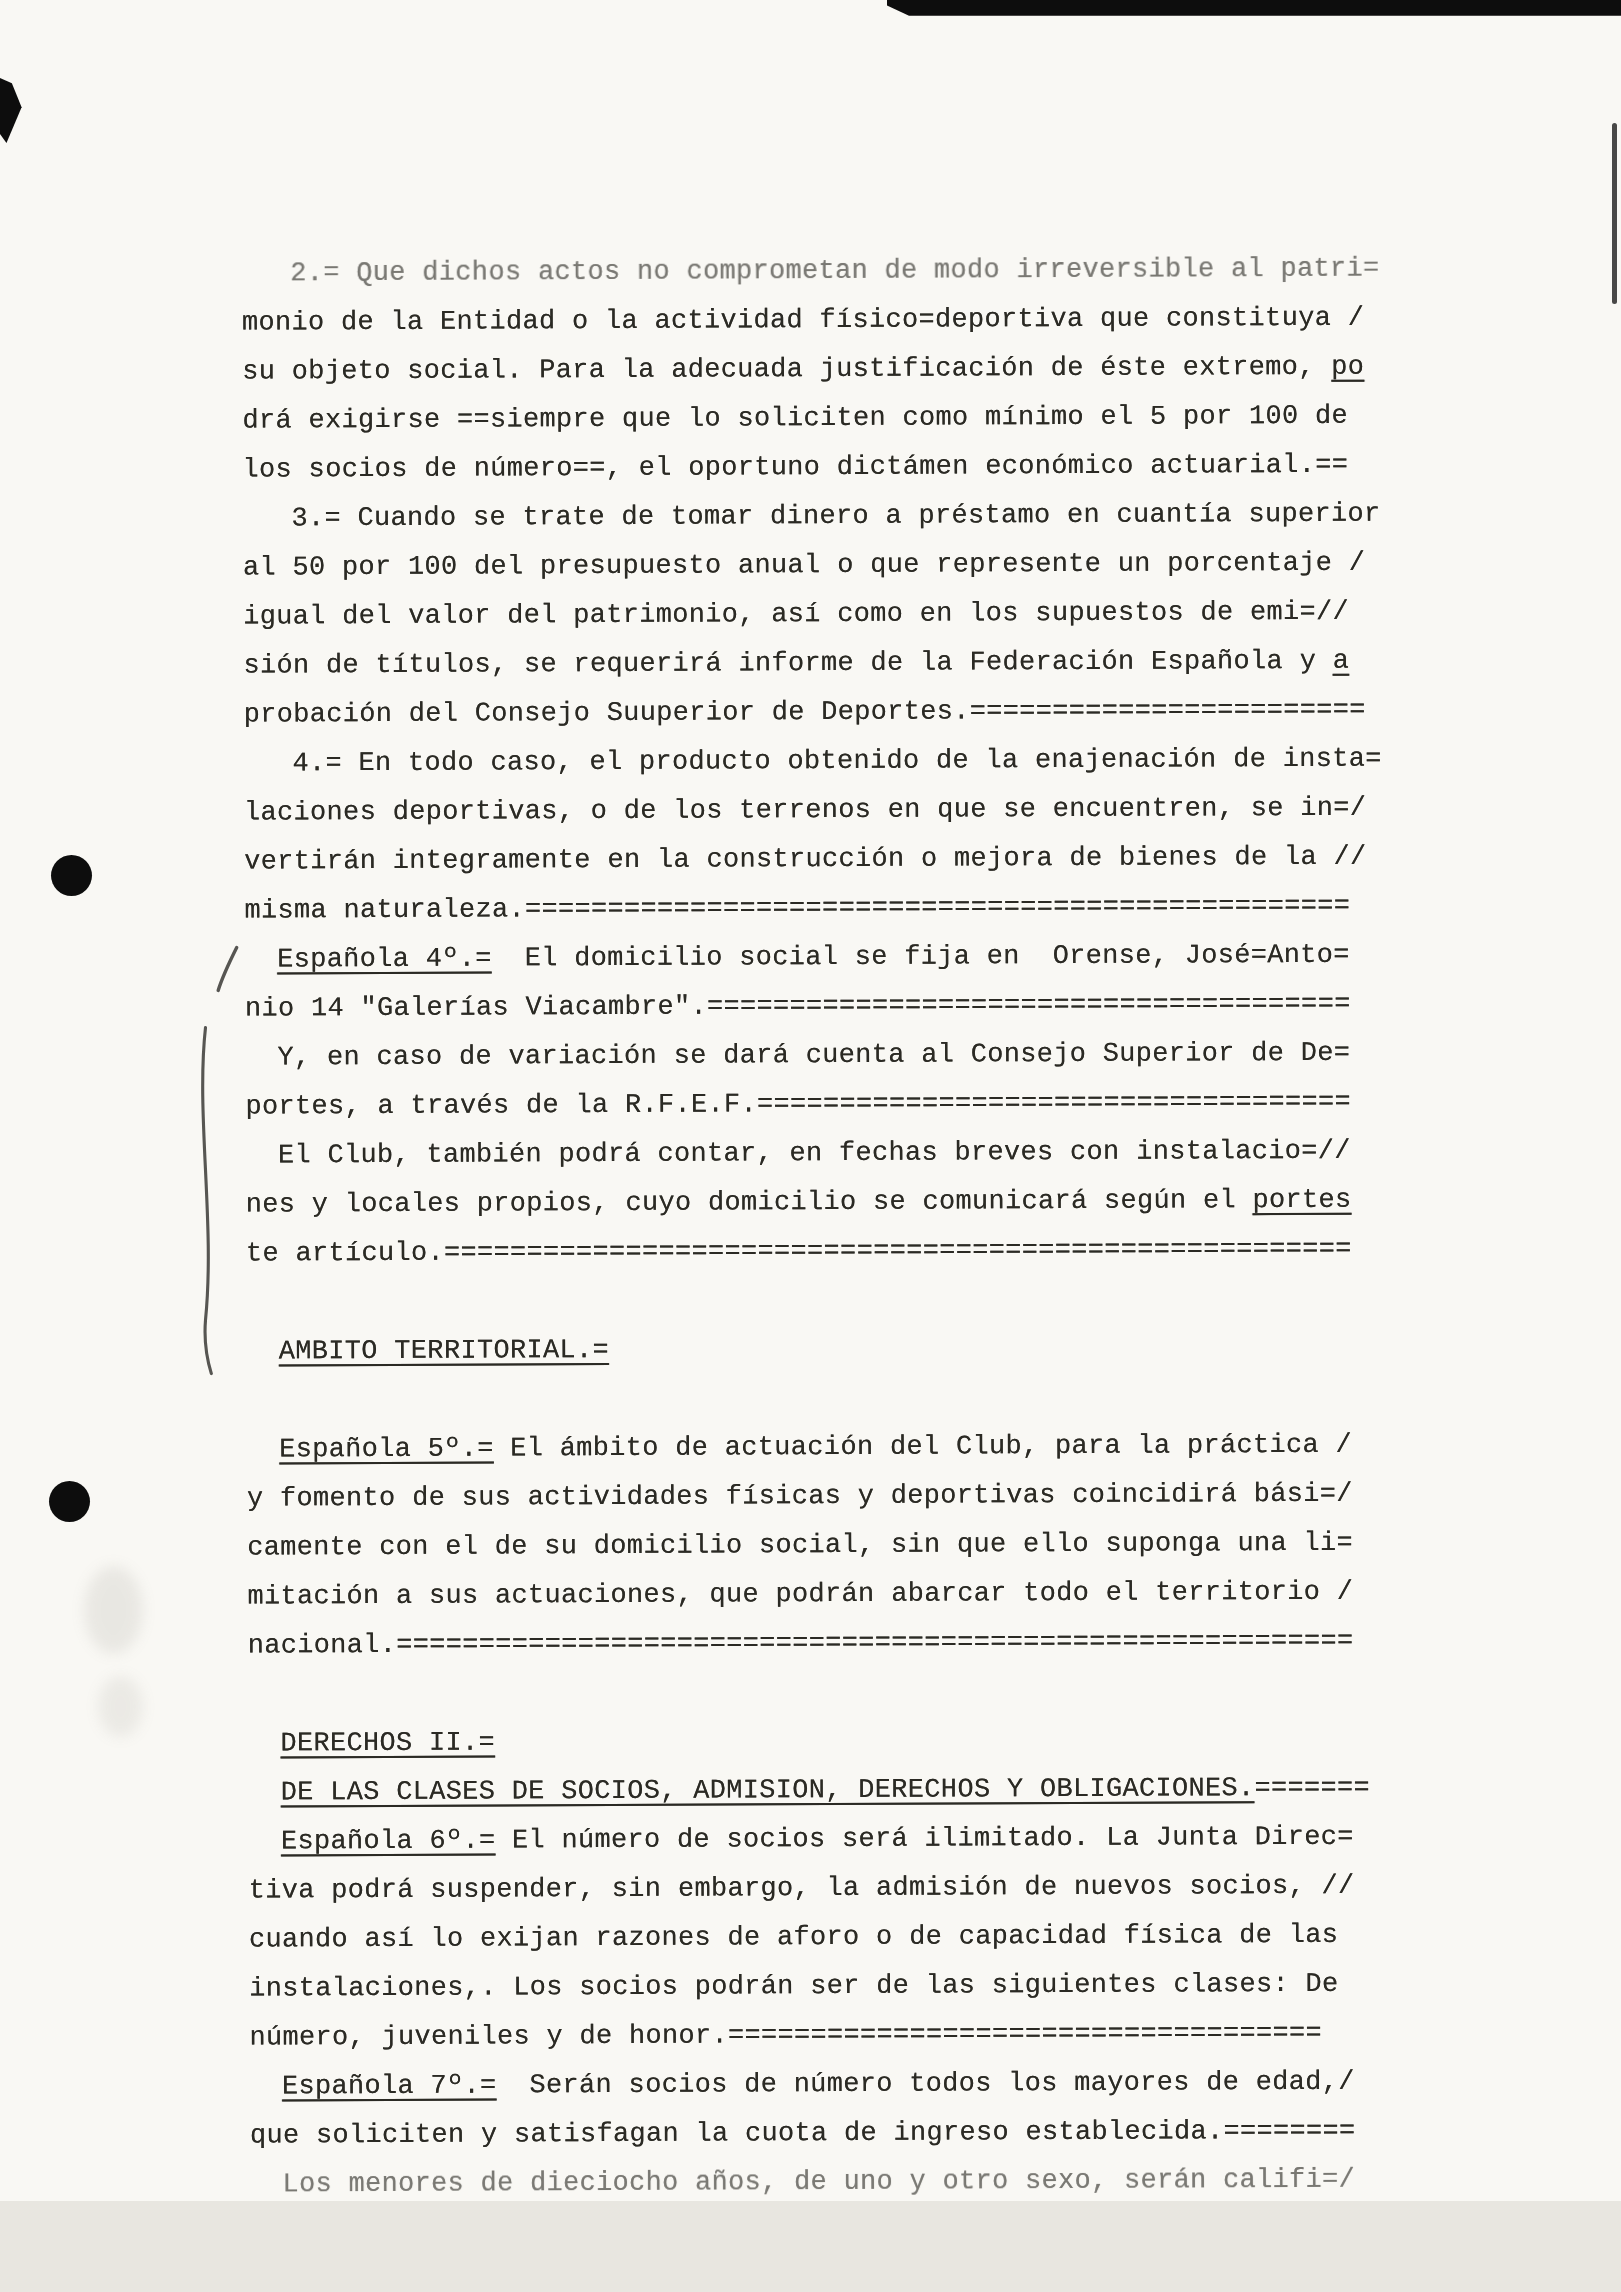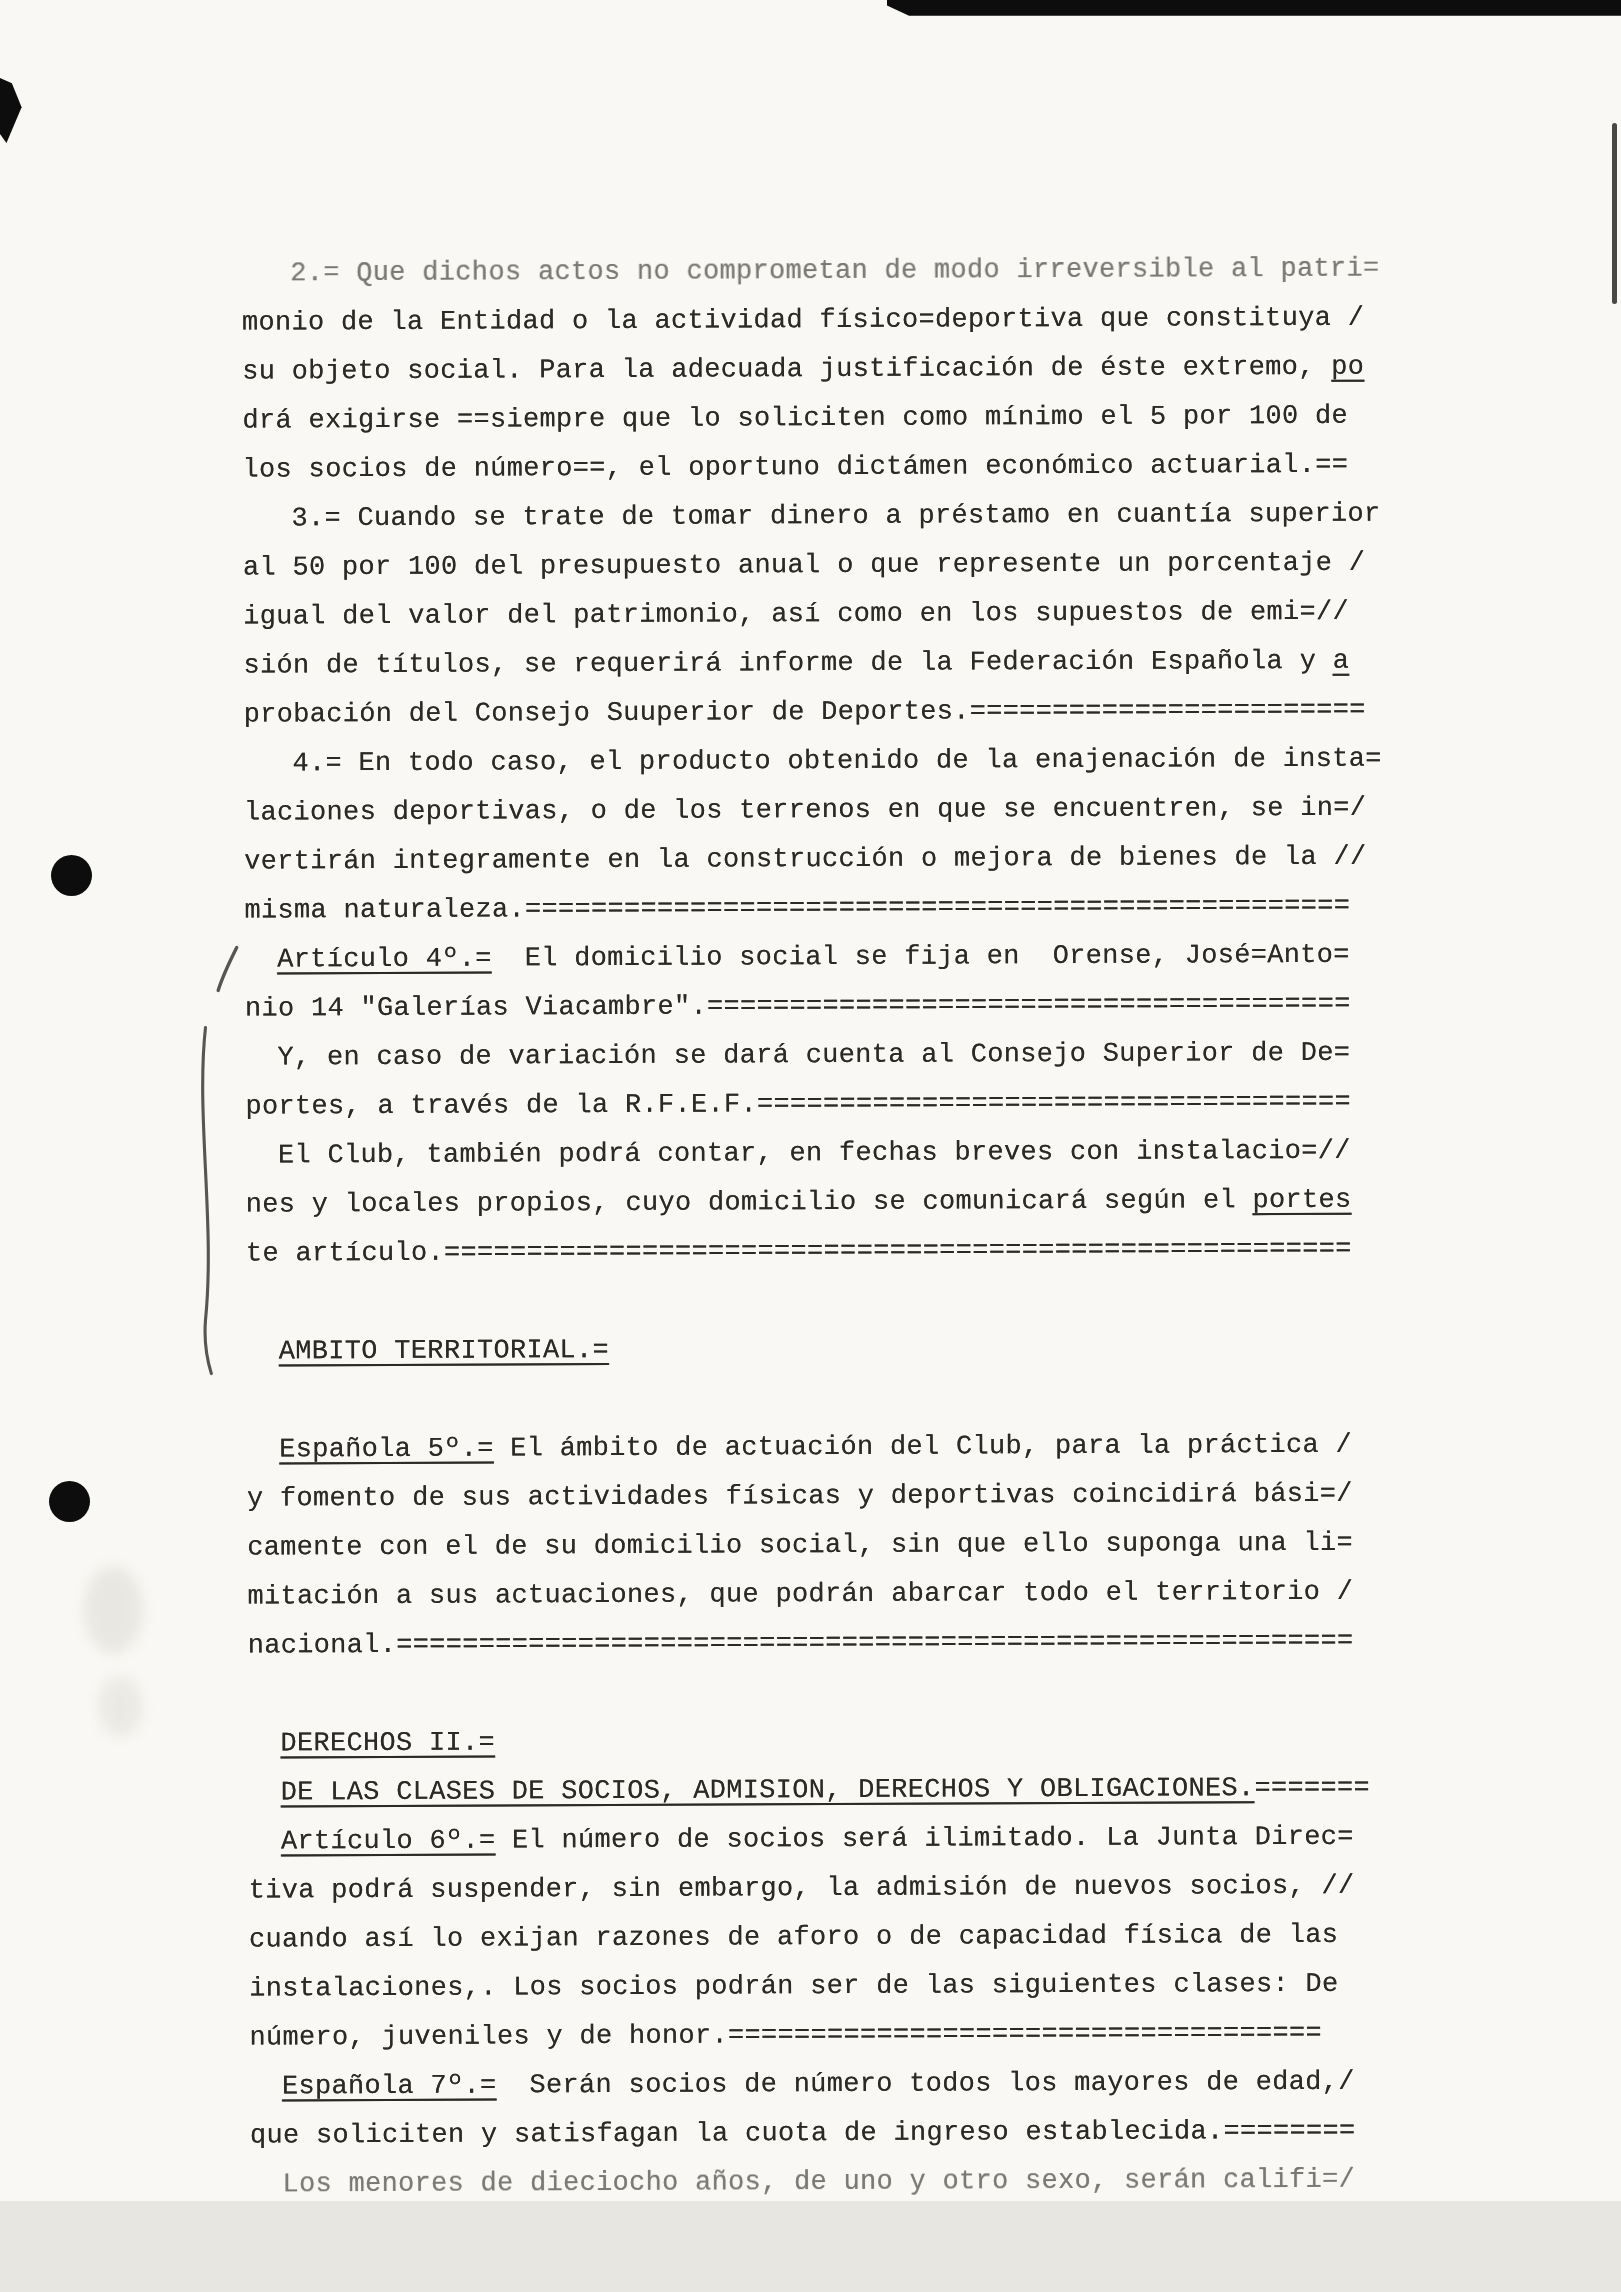--- a/index.html
+++ b/index.html
@@ -106,39 +106,39 @@
       <div class="line"><span>los socios de número==, el oportuno dictámen económico actuarial.==</span></div>
       <div class="line" style="padding-left: 3ch;"><span>3.= Cuando se trate de tomar dinero a préstamo en cuantía superior</span></div>
       <div class="line"><span>al 50 por 100 del presupuesto anual o que represente un porcentaje /</span></div>
       <div class="line"><span>igual del valor del patrimonio, así como en los supuestos de emi=//</span></div>
       <div class="line"><span>sión de títulos, se requerirá informe de la Federación Española y </span><span class="u">a</span></div>
       <div class="line"><span>probación del Consejo Suuperior de Deportes.========================</span></div>
       <div class="line" style="padding-left: 3ch;"><span>4.= En todo caso, el producto obtenido de la enajenación de insta=</span></div>
       <div class="line"><span>laciones deportivas, o de los terrenos en que se encuentren, se in=/</span></div>
       <div class="line"><span>vertirán integramente en la construcción o mejora de bienes de la //</span></div>
       <div class="line"><span>misma naturaleza.==================================================</span></div>
-      <div class="line" style="padding-left: 2ch;"><span class="u">Artículo 4º.=</span><span>  El domicilio social se fija en  Orense, José=Anto=</span></div>
+      <div class="line" style="padding-left: 2ch;"><span class="u">Española 4º.=</span><span>  El domicilio social se fija en  Orense, José=Anto=</span></div>
       <div class="line"><span>nio 14 "Galerías Viacambre".=======================================</span></div>
       <div class="line" style="padding-left: 2ch;"><span>Y, en caso de variación se dará cuenta al Consejo Superior de De=</span></div>
       <div class="line"><span>portes, a través de la R.F.E.F.====================================</span></div>
       <div class="line" style="padding-left: 2ch;"><span>El Club, también podrá contar, en fechas breves con instalacio=//</span></div>
       <div class="line"><span>nes y locales propios, cuyo domicilio se comunicará según el </span><span class="u">portes</span></div>
       <div class="line"><span>te artículo.=======================================================</span></div>
       <div class="line"></div>
       <div class="line" style="padding-left: 2ch;"><span class="u">AMBITO TERRITORIAL.=</span></div>
       <div class="line"></div>
       <div class="line" style="padding-left: 2ch;"><span class="u">Española 5º.=</span><span> El ámbito de actuación del Club, para la práctica /</span></div>
       <div class="line"><span>y fomento de sus actividades físicas y deportivas coincidirá bási=/</span></div>
       <div class="line"><span>camente con el de su domicilio social, sin que ello suponga una li=</span></div>
       <div class="line"><span>mitación a sus actuaciones, que podrán abarcar todo el territorio /</span></div>
       <div class="line"><span>nacional.==========================================================</span></div>
       <div class="line"></div>
       <div class="line" style="padding-left: 2ch;"><span class="u">DERECHOS II.=</span></div>
       <div class="line" style="padding-left: 2ch;"><span class="u">DE LAS CLASES DE SOCIOS, ADMISION, DERECHOS Y OBLIGACIONES.</span><span>=======</span></div>
-      <div class="line" style="padding-left: 2ch;"><span class="u">Artículo 6º.=</span><span> El número de socios será ilimitado. La Junta Direc=</span></div>
+      <div class="line" style="padding-left: 2ch;"><span class="u">Española 6º.=</span><span> El número de socios será ilimitado. La Junta Direc=</span></div>
       <div class="line"><span>tiva podrá suspender, sin embargo, la admisión de nuevos socios, //</span></div>
       <div class="line"><span>cuando así lo exijan razones de aforo o de capacidad física de las</span></div>
       <div class="line"><span>instalaciones,. Los socios podrán ser de las siguientes clases: De</span></div>
       <div class="line"><span>número, juveniles y de honor.====================================</span></div>
       <div class="line" style="padding-left: 2ch;"><span class="u">Española 7º.=</span><span>  Serán socios de número todos los mayores de edad,/</span></div>
       <div class="line"><span>que soliciten y satisfagan la cuota de ingreso establecida.========</span></div>
       <div class="line fade1" style="padding-left: 2ch;"><span>Los menores de dieciocho años, de uno y otro sexo, serán califi=/</span></div>
       <div class="line fade2"><span>cados como socios juveniles, teniendo igual derecho al uso de las /</span></div>
     </div>
 

